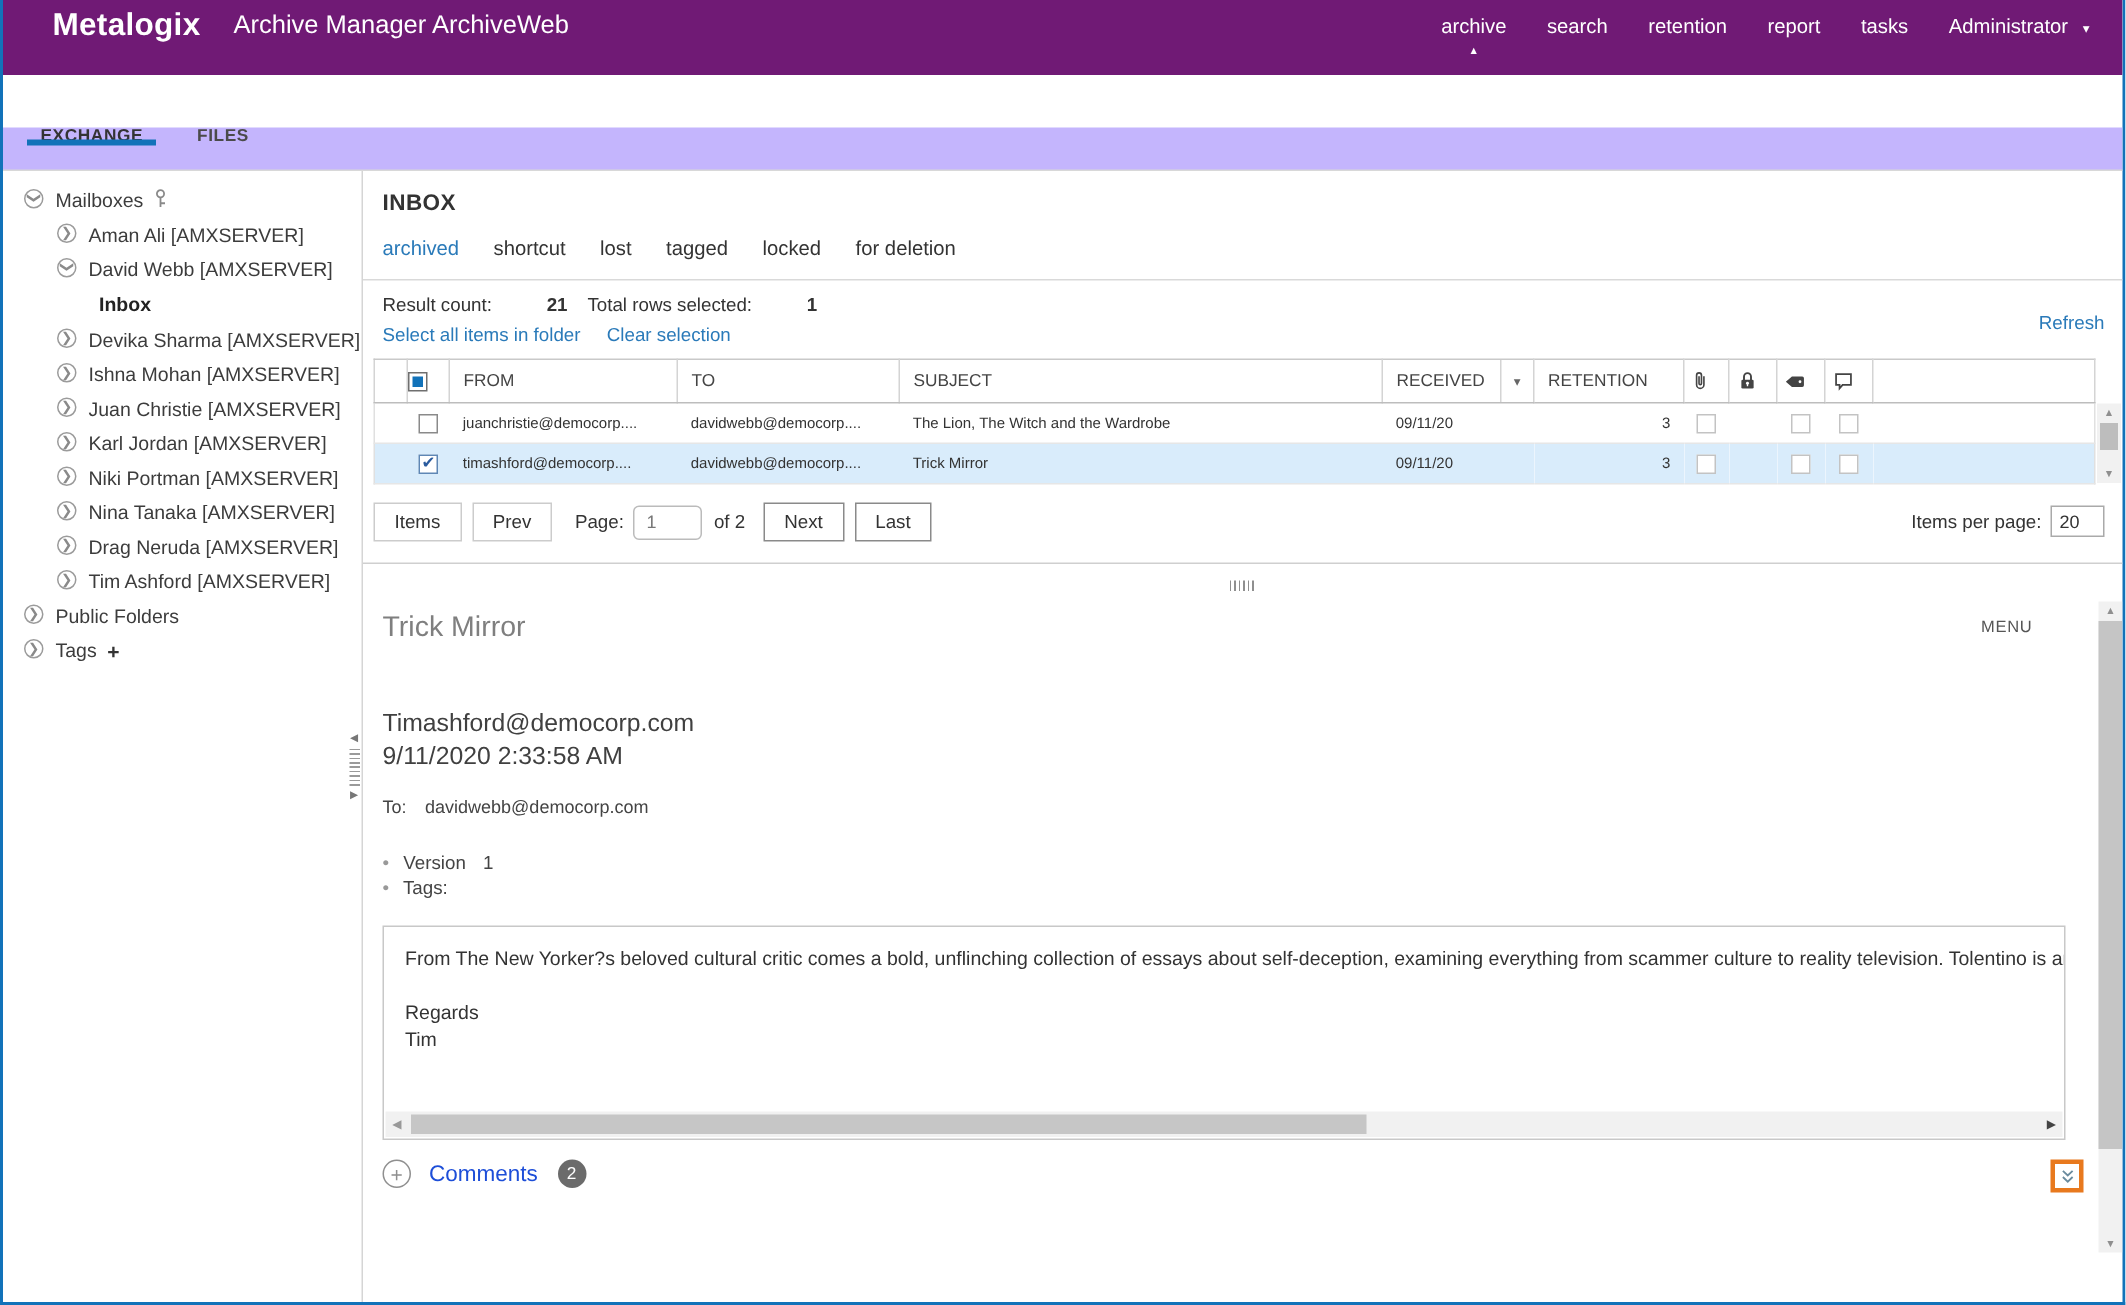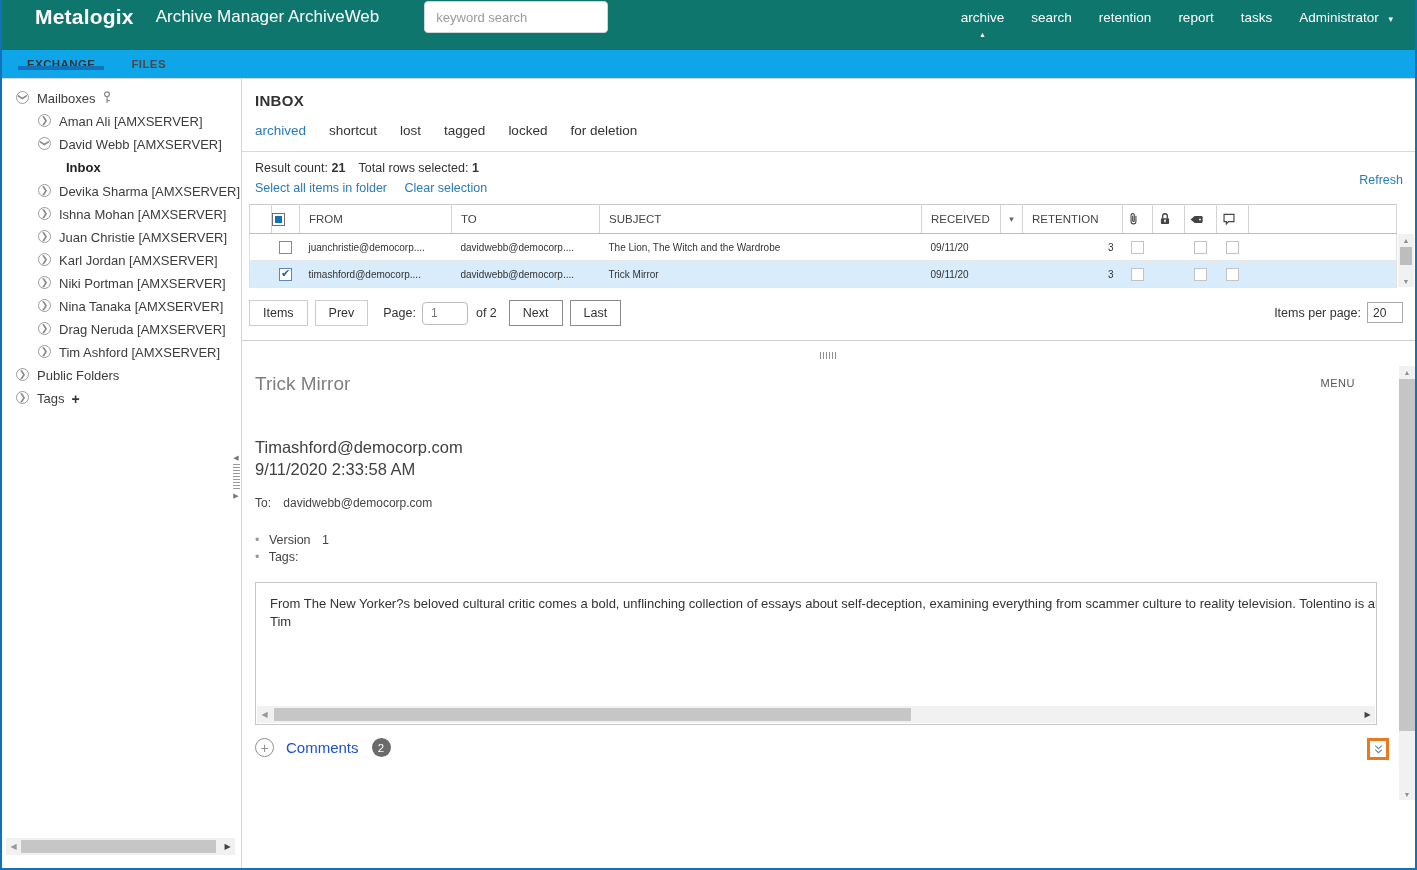--- a/index.html
+++ b/index.html
@@ -1,33 +1,33 @@
 <!DOCTYPE html>
 <html><head>
 <meta charset="utf-8">
 <style>
   * { margin:0; padding:0; box-sizing:border-box; }
   html,body { font-family:"Liberation Sans", sans-serif; background:#fff; }
   .page { width:1417px; height:870px; position:relative; background:#fff;
           border-left:2px solid #1272b9; border-right:2px solid #1272b9; border-bottom:2px solid #1272b9; overflow:hidden; }
 
   
-  .topbar { height:50px; background:#0f766e; display:flex; align-items:center; padding:0 22px 16px 33px; color:#fff; }
+  .topbar { height:50px; background:#701a75; display:flex; align-items:center; padding:0 22px 16px 33px; color:#fff; }
   .logo { font-size:21px; font-weight:bold; letter-spacing:.2px; }
   .app-title { font-size:17px; font-weight:400; margin-left:22px; white-space:nowrap; }
   .kw-search { margin-left:45px; width:184px; height:32px; border:1px solid #cfd6dc; border-radius:4px;
                padding:0 11px; font-size:13px; font-family:"Liberation Sans",sans-serif; color:#333; outline:none; }
   .kw-search::placeholder { color:#9a9a9a; }
   .topnav { margin-left:auto; display:flex; align-items:center; gap:27px; }
   .nav-item { color:#fff; font-size:13.5px; text-decoration:none; position:relative; cursor:pointer; white-space:nowrap; }
   .nav-item .caret-up { position:absolute; left:50%; transform:translateX(-50%); bottom:-13px; font-size:7px; color:#fff; }
   .nav-item .caret-down { font-size:9px; margin-left:6px; }
 
   
-  .tabbar { height:29px; background:#0ea5e9; border-bottom:1px solid #d8d8d8; display:flex; align-items:center; padding-left:16px; }
+  .tabbar { height:29px; background:#c4b5fd; border-bottom:1px solid #d8d8d8; display:flex; align-items:flex-start; padding-left:16px;margin-top:35px; }
   .tab { font-size:11.5px; font-weight:bold; letter-spacing:.4px; color:#333; display:flex; align-items:center;
          padding:0 9px; position:relative; cursor:pointer; }
   .tab + .tab { margin-left:18px; color:#4a4a4a; }
   .tab.active::after { content:""; position:absolute; left:0; right:0; bottom:0; height:4px; background:#1272b9; }
 
   
   .content { display:flex; height:789px; position:relative; }
   .sidebar { width:240px; border-right:1px solid #d5d5d5; position:relative; padding-top:12px; flex:none; overflow:hidden; }
   .main { flex:1; min-width:0; display:flex; flex-direction:column; position:relative; }
 
@@ -54,21 +54,21 @@
 
   
   .section-head { padding:13px 13px 0 13px; }
   .inbox-title { font-size:15px; font-weight:bold; color:#333; letter-spacing:.3px; }
   .filters { display:flex; gap:23px; margin-top:14px; padding-bottom:13px; }
   .filter-link { font-size:13.5px; color:#333; text-decoration:none; cursor:pointer; white-space:nowrap; }
   .filter-link.active { color:#2a7ab9; }
 
   .result-bar { border-top:1px solid #d9d9d9; padding:9px 13px 9px 13px; position:relative; }
   .result-line { font-size:12.5px; color:#333; }
-  .result-line b { margin-right:10px; }
+  .result-line b { margin-right:10px;margin-left:33px; }
   .result-links { margin-top:6px; font-size:12.5px; }
   .blue-link { color:#2a7ab9; text-decoration:none; cursor:pointer; }
   .result-links .blue-link + .blue-link { margin-left:14px; }
   .refresh-link { position:absolute; right:12px; top:21px; font-size:12.5px; }
 
   .group-panel { border-top:1px solid #d9d9d9; padding:8px 13px 7px; font-size:12.5px; color:#333; }
 
   
   .grid-wrap { position:relative; padding:0 18px 0 7px; }
   table.grid { width:100%; border-collapse:collapse; table-layout:fixed; }
@@ -151,21 +151,20 @@
   .preview-vscroll .spacer { flex:1; }
 </style>
 </head>
 <body>
 
 <div class="page">
 
   <header class="topbar">
     <span class="logo">Metalogix</span>
     <span class="app-title">Archive Manager ArchiveWeb</span>
-    <input class="kw-search" type="text" placeholder="keyword search" style="">
     <nav class="topnav">
       <a class="nav-item">
         <span>archive</span>
         <span class="caret-up">▲</span>
       </a>
       <a class="nav-item"><span>search</span></a>
       <a class="nav-item"><span>retention</span></a>
       <a class="nav-item"><span>report</span></a>
       <a class="nav-item"><span>tasks</span></a>
       <a class="nav-item">
@@ -456,20 +455,21 @@
           </div>
           <div class="bullet-row">
             <span class="dot">•</span>
             <span>Tags:</span>
           </div>
         </div>
 
         <div class="body-box">
           <div class="body-text">
             <div>From The New Yorker?s beloved cultural critic comes a bold, unflinching collection of essays about self-deception, examining everything from scammer culture to reality television. Tolentino is am</div>
+            <div class="para2">Regards</div>
             <div>Tim</div>
           </div>
           <div class="body-hscroll">
             <span class="sb-arrow">◀</span>
             <span class="sb-thumb"></span>
             <span class="track"></span>
             <span class="sb-arrow dark">▶</span>
           </div>
         </div>
 

